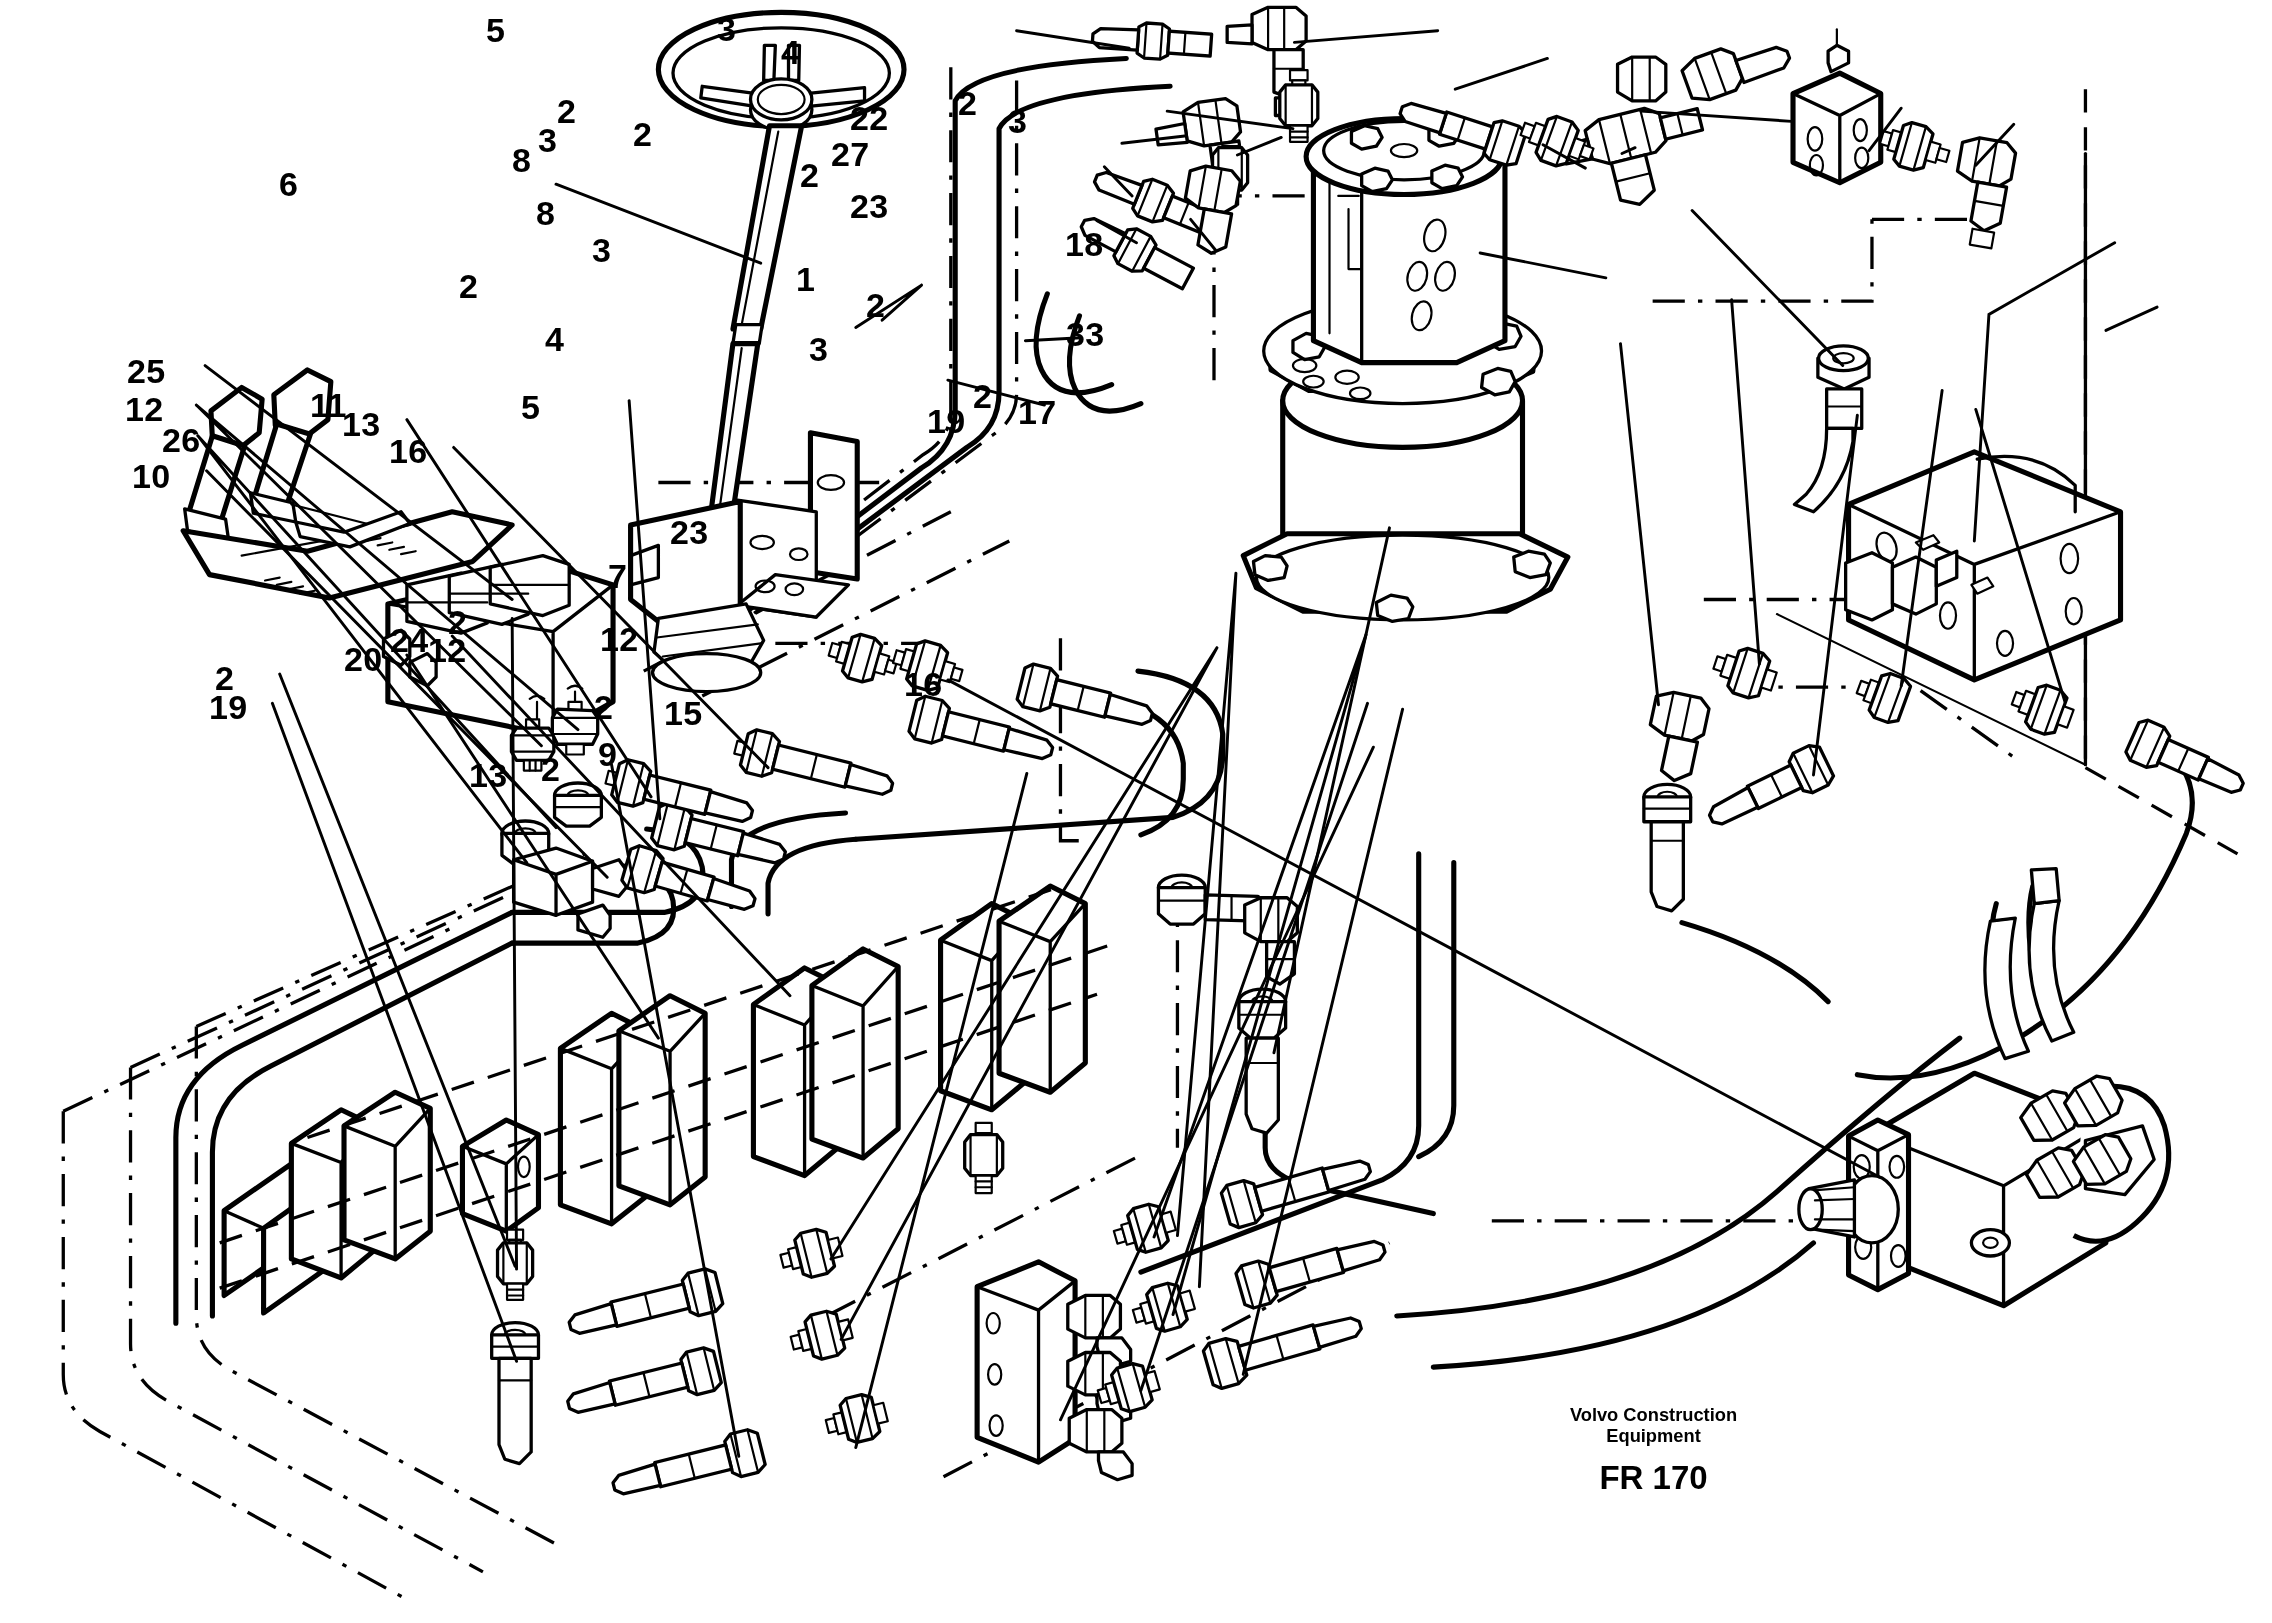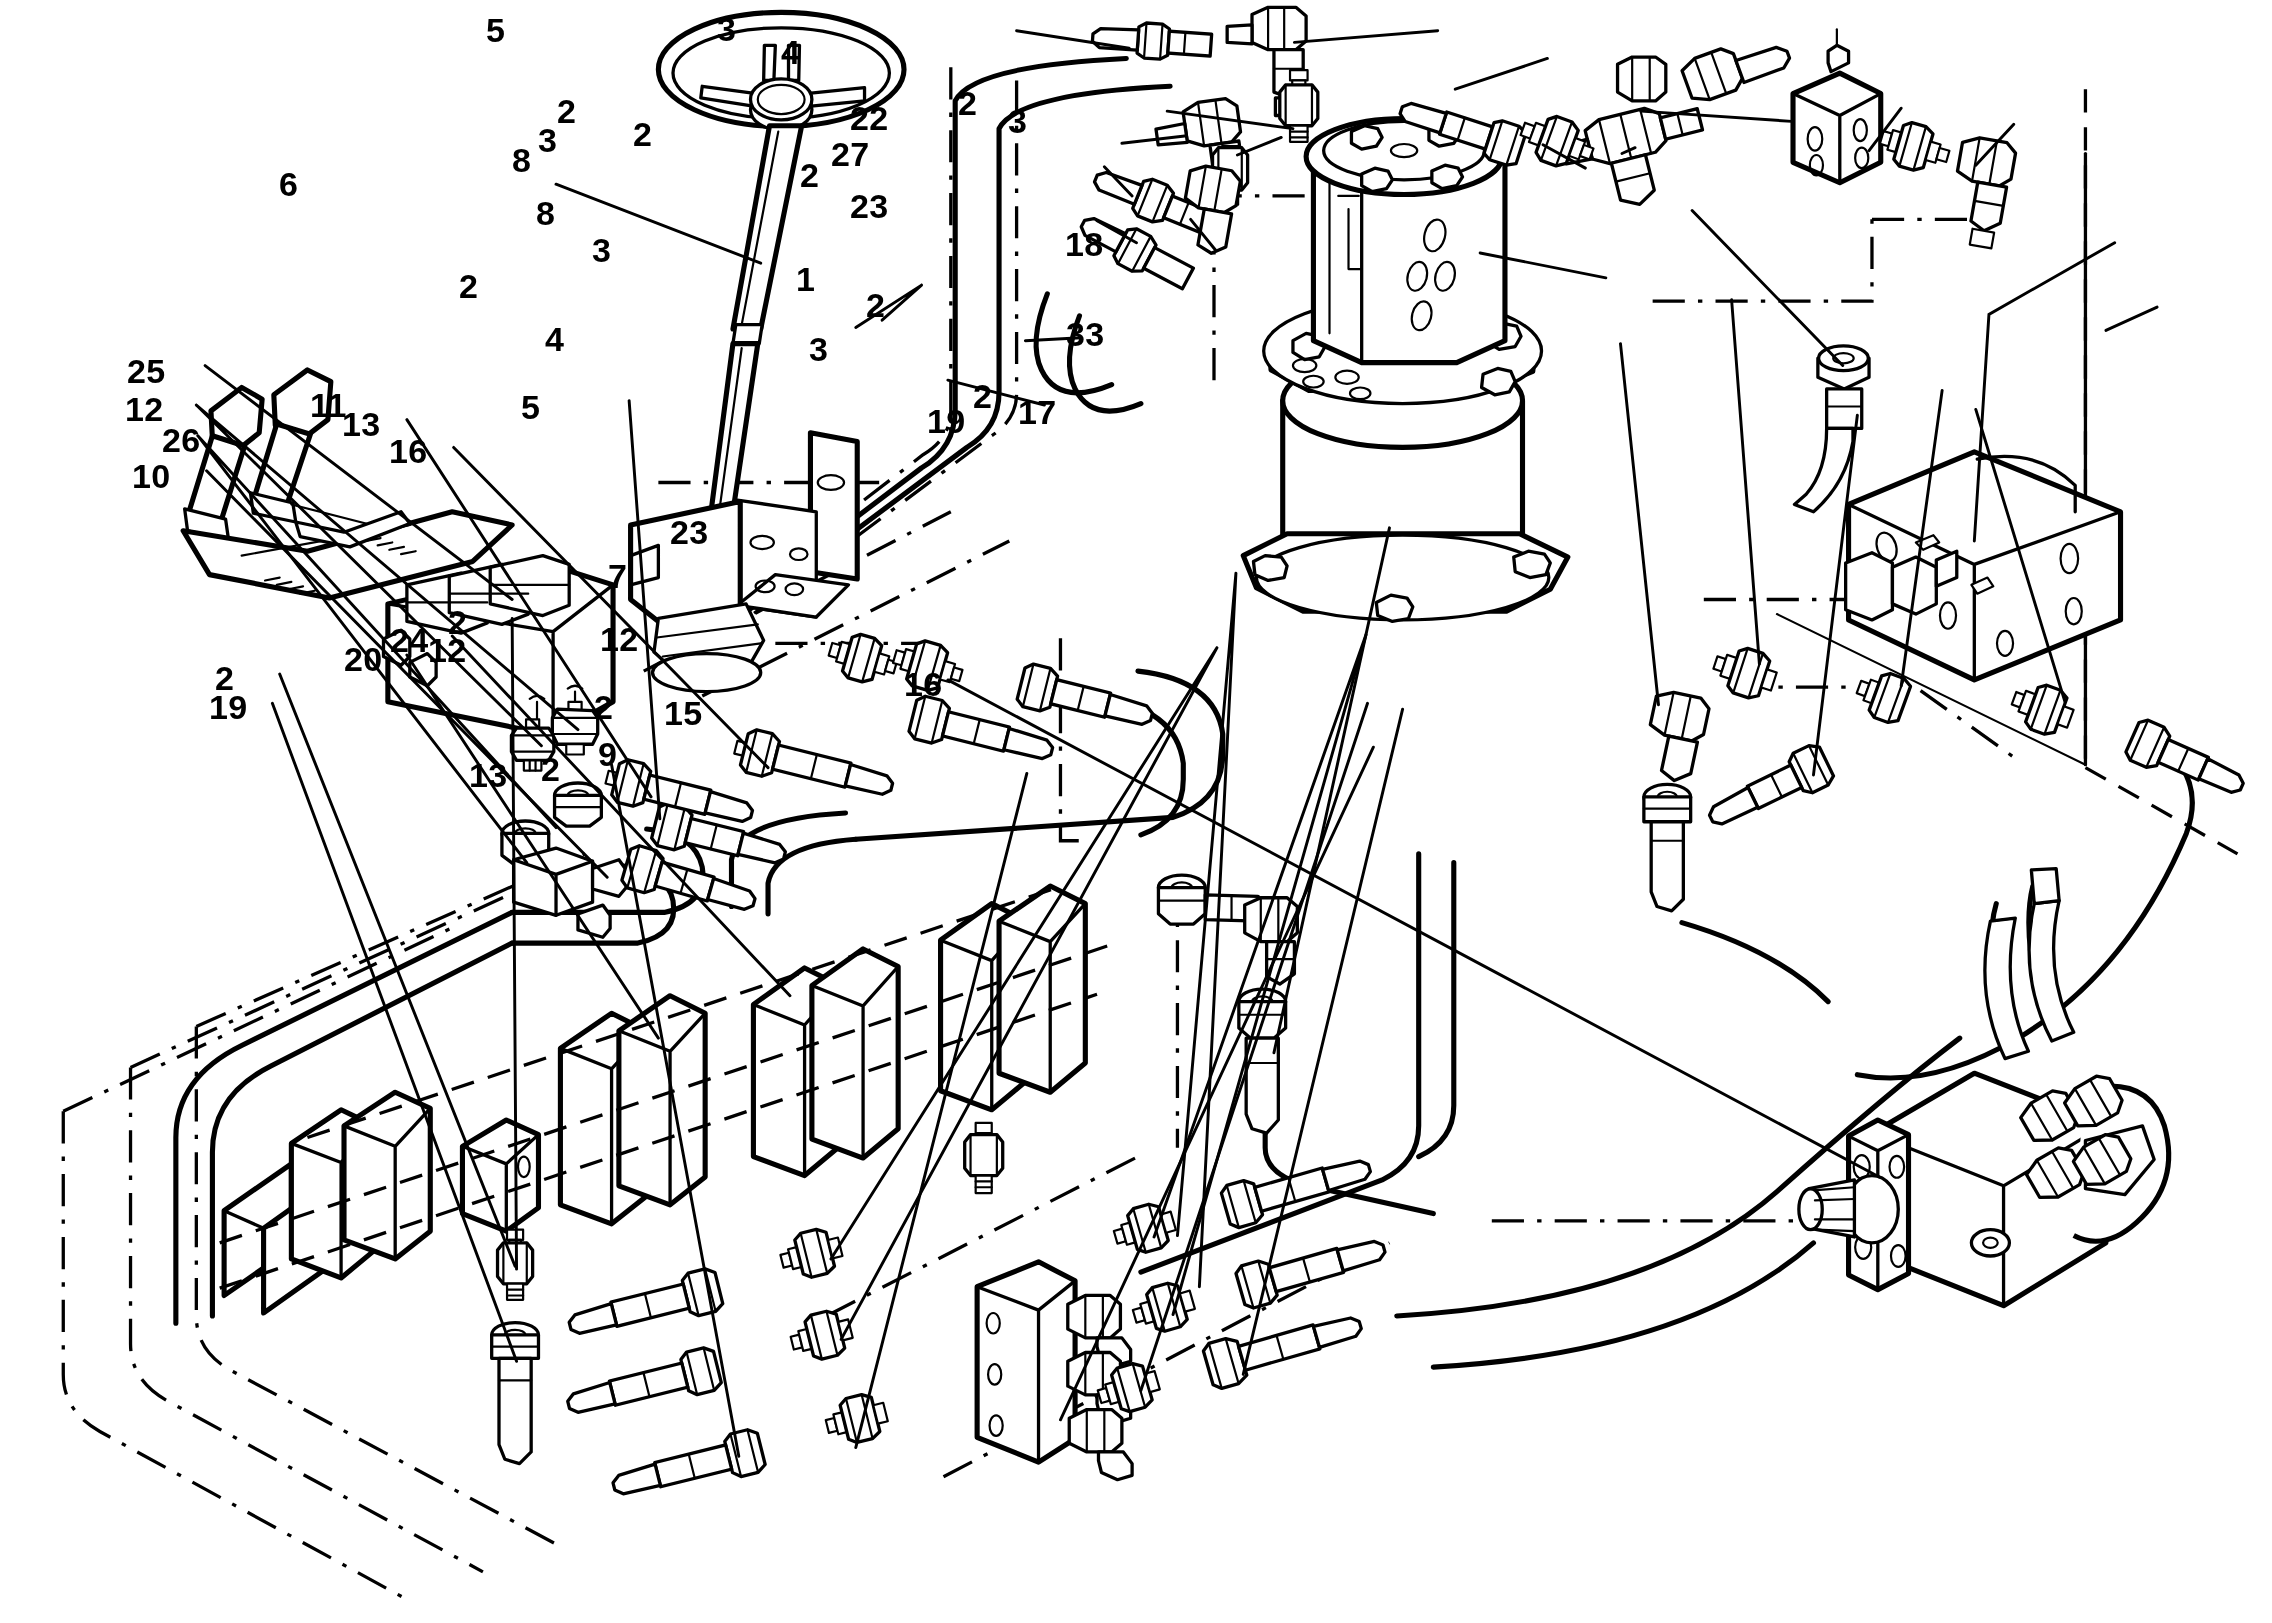--- a/index.html
+++ b/index.html
@@ -974,15 +974,20 @@
       <div class="callout" style="left: 428px; top: 633px;">12</div>
       <div class="callout" style="left: 594px; top: 690px;">2</div>
       <div class="callout" style="left: 664px; top: 696px;">15</div>
       <div class="callout" style="left: 209px; top: 690px;">19</div>
       <div class="callout" style="left: 598px; top: 737px;">9</div>
       <div class="callout" style="left: 891px; top: 667px; margin-left: 13px;">16</div>
       <div class="callout" style="left: 541px; top: 752px;">2</div>
       <div class="callout" style="left: 469px; top: 758px;">13</div>
     </div>
 
+  <div class="brand-block" style="left:1544px; top:1404px; width:219px;">
+    <div class="brand-line">Volvo Construction</div>
+    <div class="brand-line">Equipment</div>
+    <div class="brand-model">FR 170</div>
+  </div>
 
 </div>
 
 
 </body></html>

